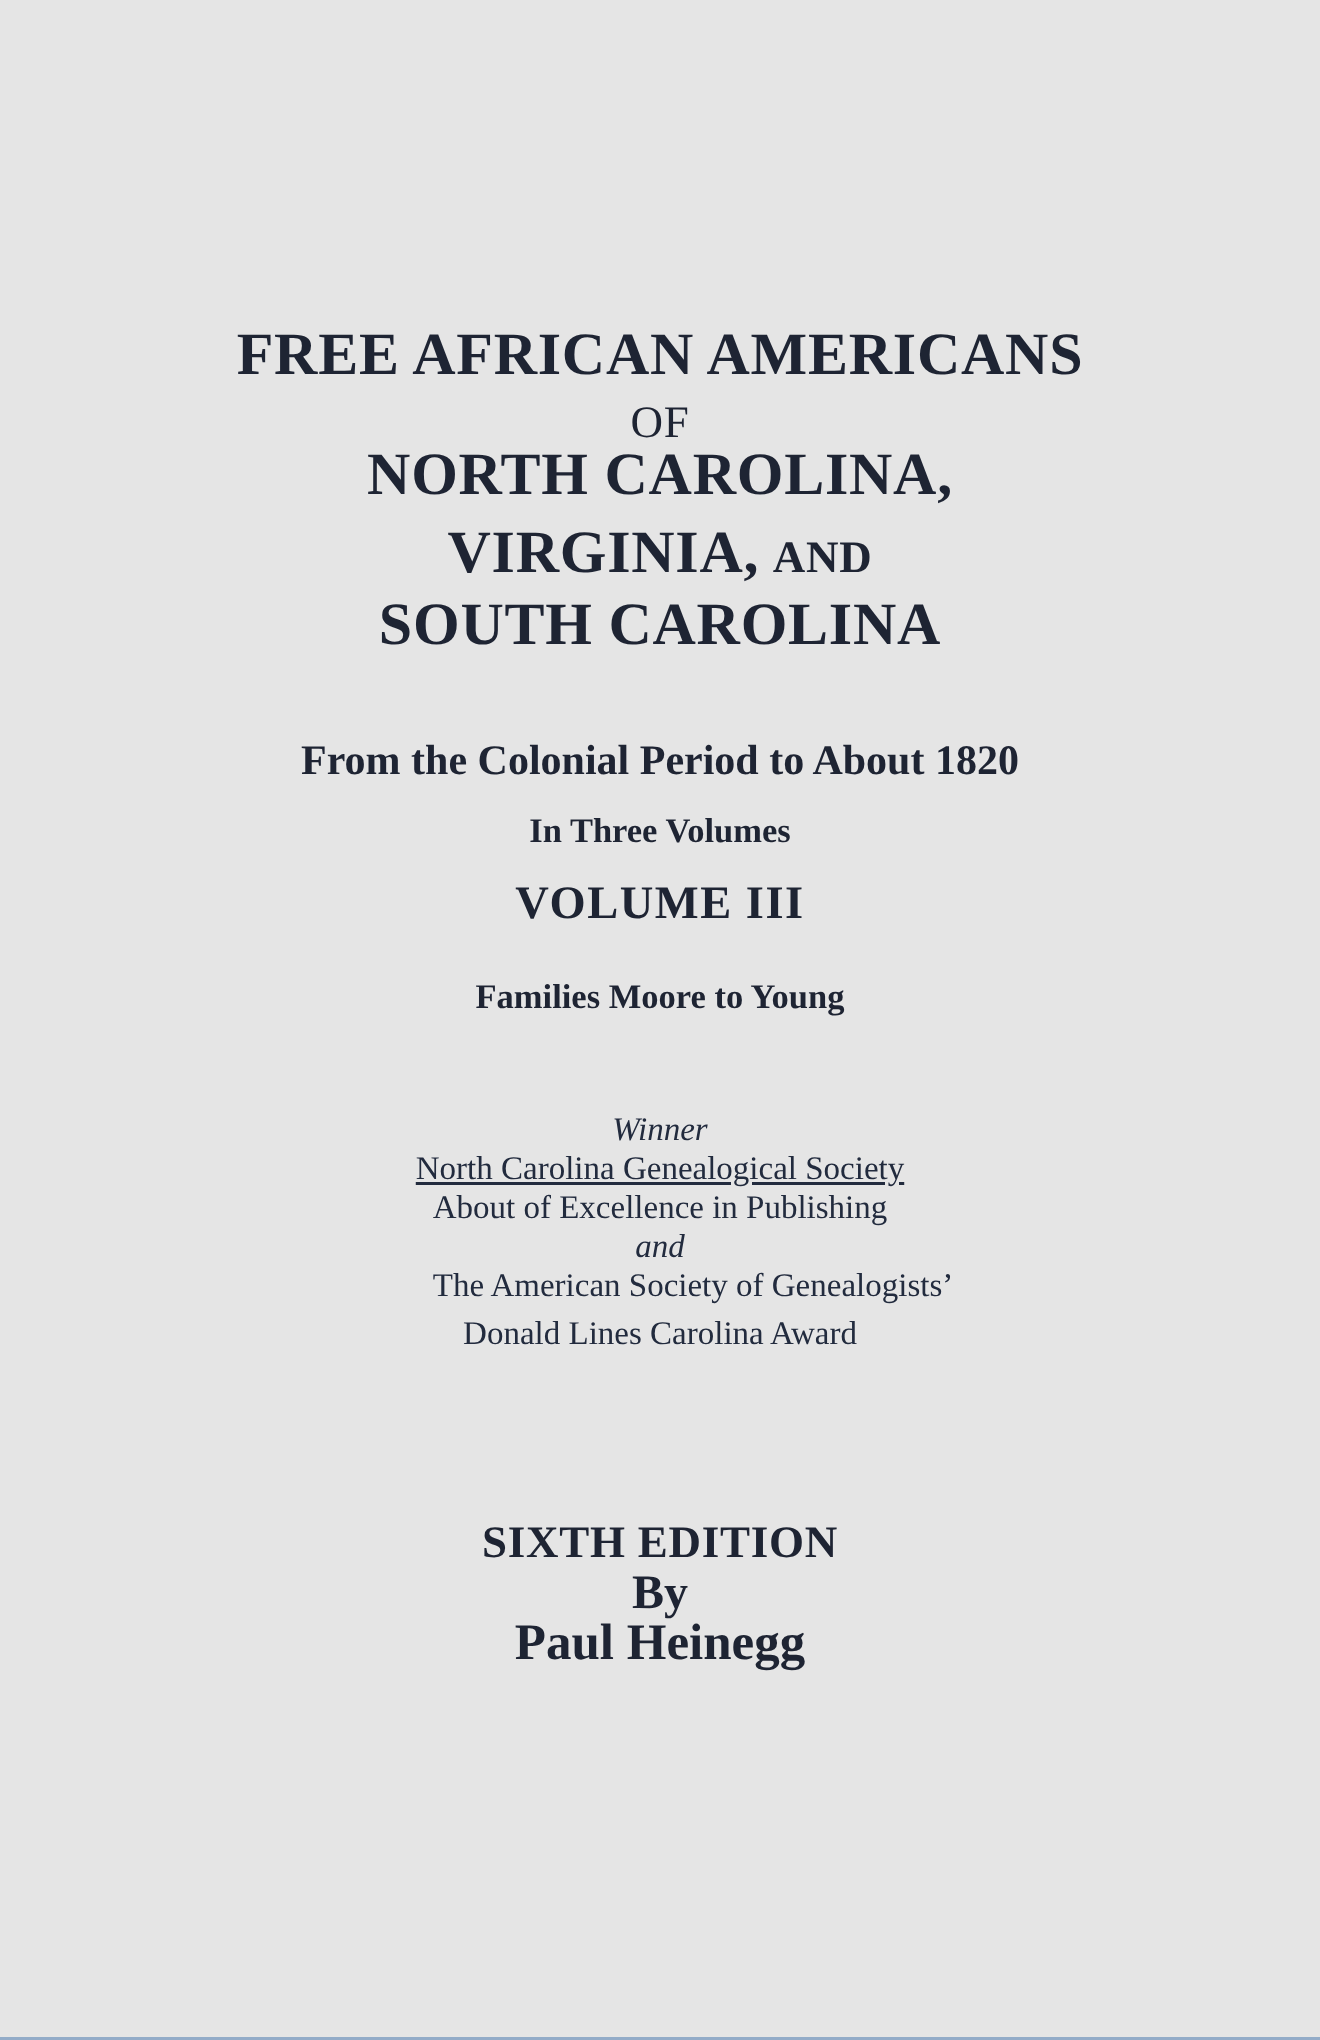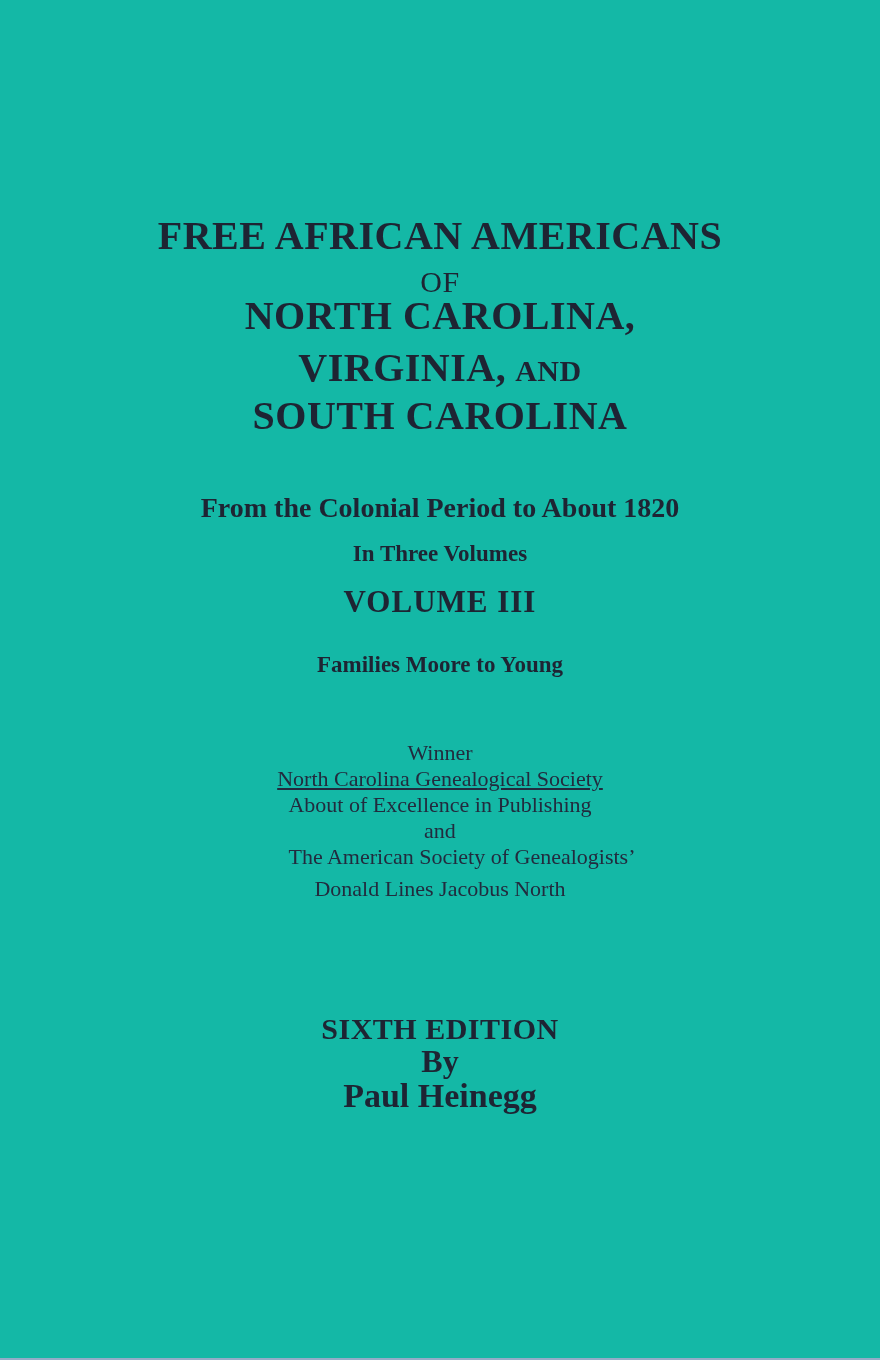--- a/index.html
+++ b/index.html
@@ -5,42 +5,42 @@
   html, body {
     margin: 0;
     padding: 0;
     background: #7e8b99;
   }
   .cover {
     position: relative;
     width: 880px;
     height: 1360px;
     margin: 0 auto;
-    background: #14b8a6;
+    background: #e5e5e5;
     overflow: hidden;
     font-family: "Liberation Serif", "DejaVu Serif", serif;
     color: #1e2433;
   }
   .line {
     position: absolute;
     left: 0;
     right: 0;
     text-align: center;
     line-height: 1;
     white-space: nowrap;
   }
   .t-large  { font-size: 40px; font-weight: bold; letter-spacing: 0.5px; }
   .t-small  { font-size: 30px; font-weight: normal; letter-spacing: 0.5px; }
   .t-inline-small { font-size: 30px; font-weight: bold; margin-left: 9px; }
   .subtitle { font-size: 28px; font-weight: bold; }
   .vol-note { font-size: 23px; font-weight: bold; }
   .vol-num  { font-size: 31px; font-weight: bold; letter-spacing: 1px; }
   .families { font-size: 23px; font-weight: bold; }
   .award    { font-size: 22px; font-weight: normal; color: #222b3e; }
-  .award-it { font-size: 22px; font-weight: normal; color: #222b3e; }
+  .award-it { font-size: 22px; font-style: italic; font-weight: normal; color: #222b3e; }
   .edition  { font-size: 30px; font-weight: bold; letter-spacing: 0.5px; margin-top: 36px; }
   .by-label { font-size: 32px; font-weight: bold; }
   .author   { font-size: 34px; font-weight: bold; }
 
   
   .pos-title1   { top: 216px; }
   .pos-title2   { top: 267px; }
   .pos-title3   { top: 296px; }
   .pos-title4   { top: 348px; }
   .pos-title5   { top: 396px; }
@@ -80,21 +80,21 @@
 
   <div class="line vol-note pos-volnote">In Three Volumes</div>
   <div class="line vol-num pos-volnum">VOLUME III</div>
   <div class="line families pos-families">Families Moore to Young</div>
 
   <div class="line award-it pos-winner">Winner</div>
   <div class="line award pos-award1a">North Carolina Genealogical Society</div>
   <div class="line award pos-award1b">About of Excellence in Publishing</div>
   <div class="line award-it pos-conj">and</div>
   <div class="line award pos-award2a">The American Society of Genealogists’</div>
-  <div class="line award pos-award2b">Donald Lines Jacobus North</div>
+  <div class="line award pos-award2b">Donald Lines Carolina Award</div>
 
   <div class="line edition pos-edition">SIXTH EDITION</div>
 
   <div class="line by-label pos-by">By</div>
   <div class="line author pos-author">Paul Heinegg</div>
 
   <div class="bottom-edge"></div>
 </div>
 
 </body></html>

